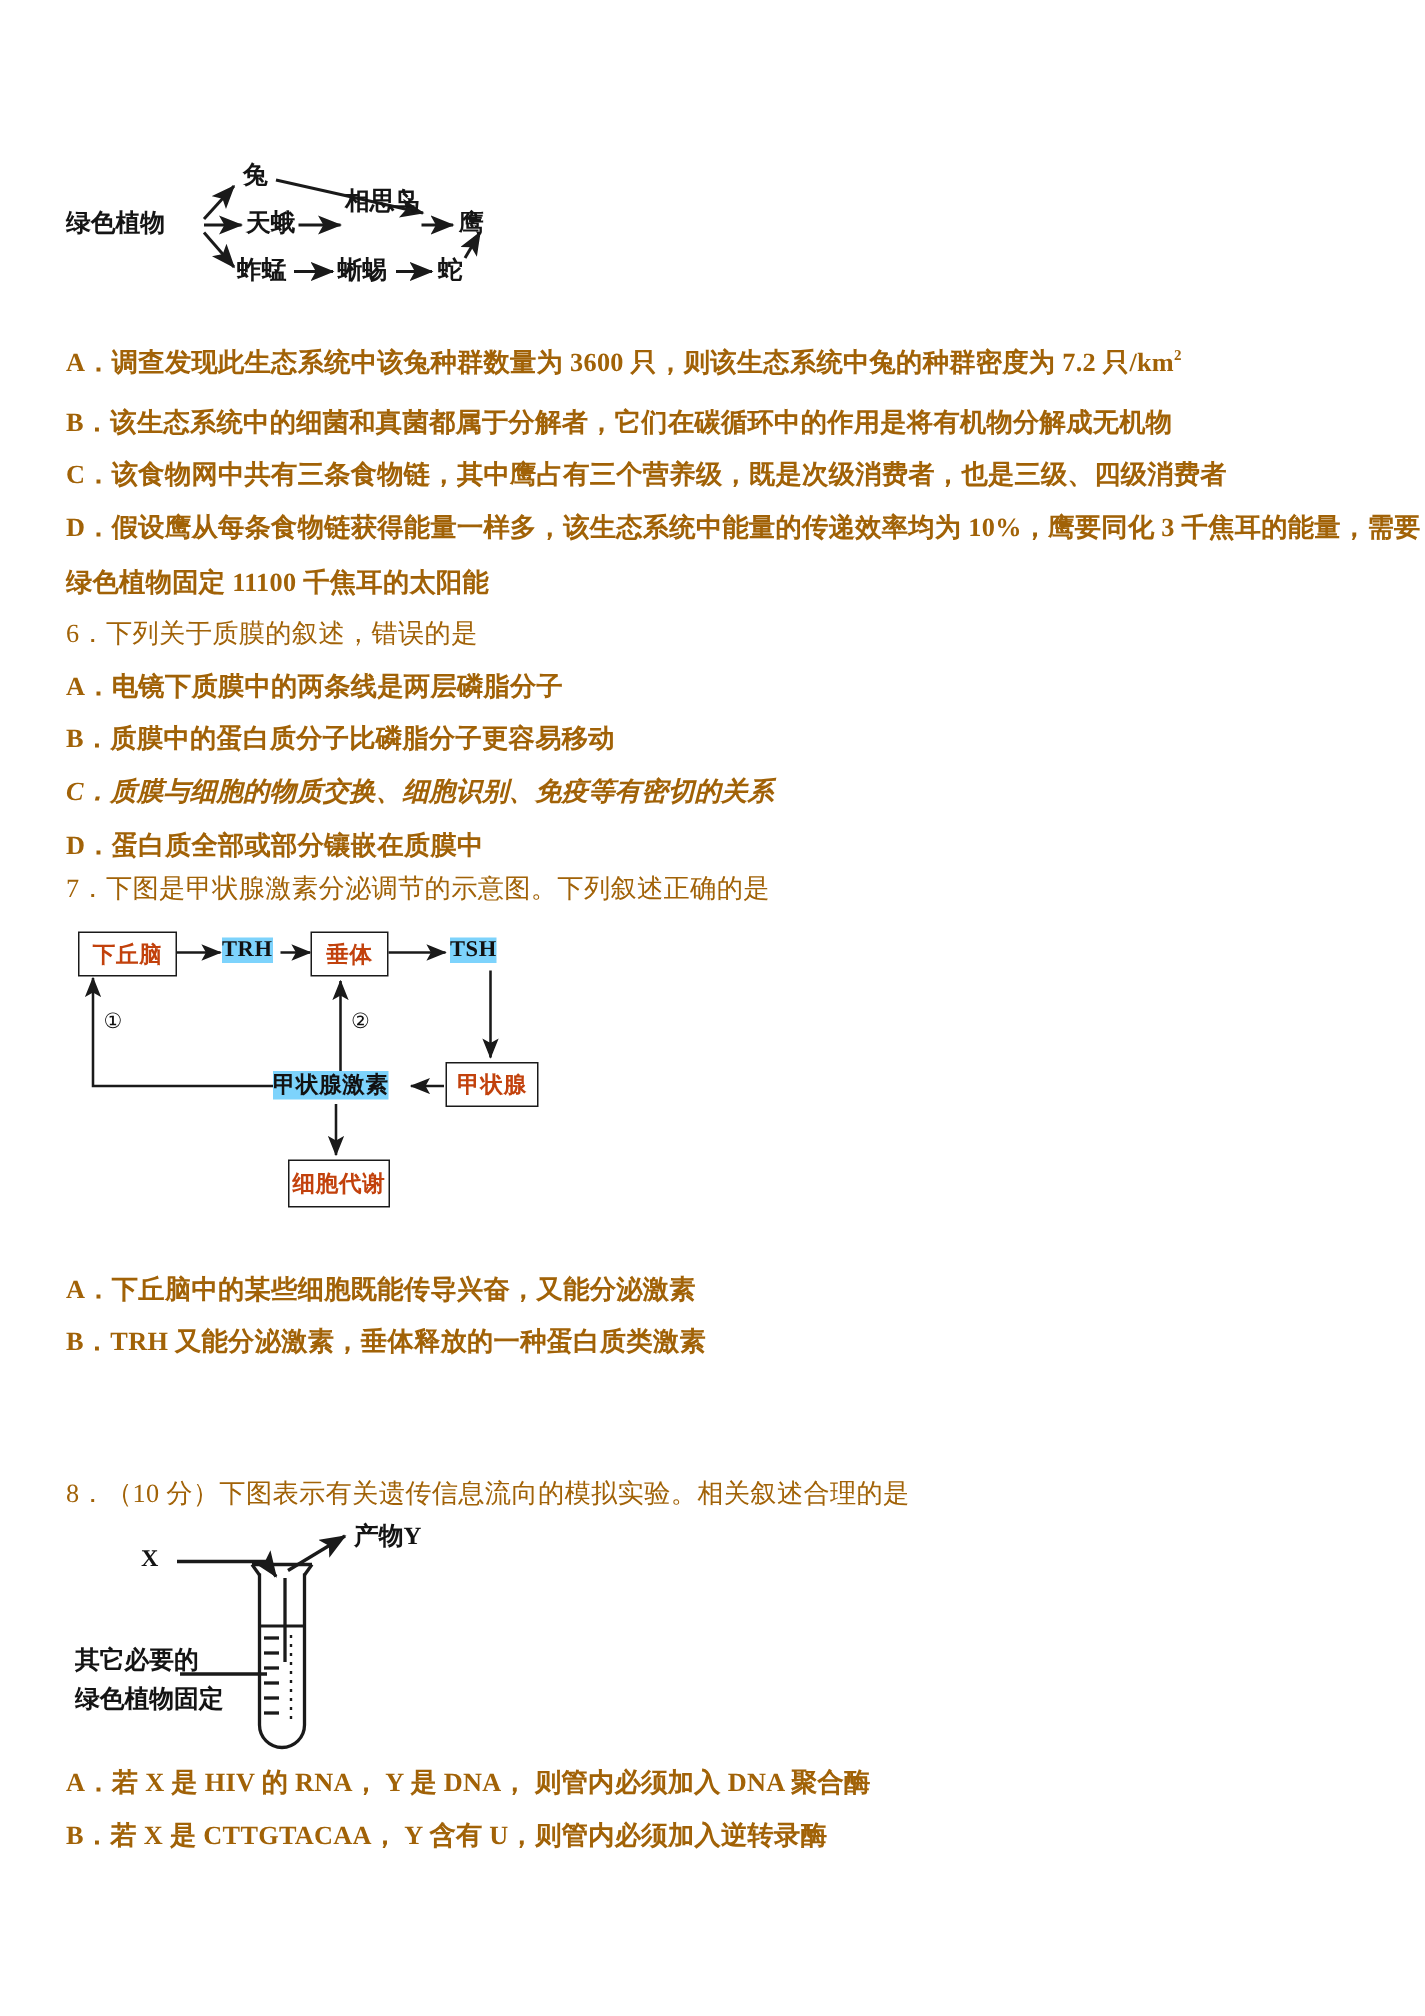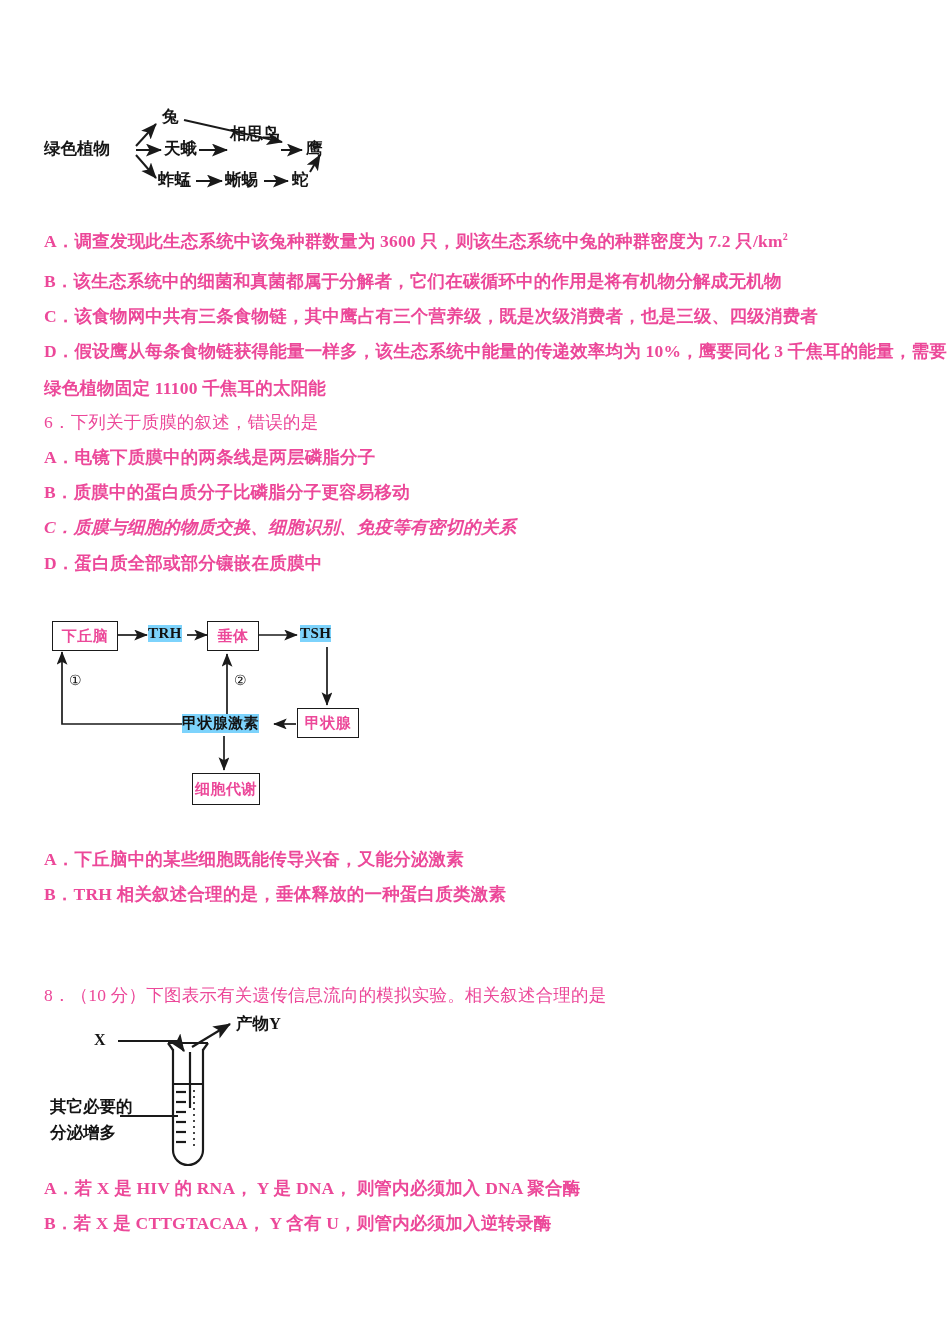--- a/index.html
+++ b/index.html
@@ -23,21 +23,21 @@
     padding: 0;
   }
 
   
   .qline {
     position: absolute;
     font-size: 17.5px;
     line-height: 1.5;
     letter-spacing: 0.2px;
     white-space: nowrap;
-    color: #ec4899;
+    color: #a16207;
   }
   .stem {
     font-weight: 400;
   }
   .optlabel {
     font-weight: 700;
     font-family: "Liberation Serif", serif;
   }
   .bold { font-weight: 700; }
   sup.sq {
@@ -78,21 +78,21 @@
     border: 1.6px solid #1a1a1a;
     background: #ffffff;
     font-size: 15px;
     font-weight: 600;
     font-family: "Liberation Serif", serif;
     text-align: center;
     white-space: nowrap;
     display: flex;
     align-items: center;
     justify-content: center;
-    color: #ec4899;
+    color: #c2410c;
     letter-spacing: 0.5px;
   }
   #thyroid-diagram .td-text {
     position: absolute;
     font-size: 15px;
     font-weight: 600;
     font-family: "Liberation Serif", serif;
     white-space: nowrap;
     background: #7dd3fc;
     color: #121212;
@@ -199,20 +199,23 @@
   <div class="qline" style="left:44px; top:479px;">
     <span class="optlabel">B．</span><span class="bold">质膜中的蛋白质分子比磷脂分子更容易移动</span>
   </div>
   <div class="qline" style="left:44px; top:514px;font-style:italic;">
     <span class="optlabel">C．</span><span class="bold">质膜与细胞的物质交换、细胞识别、免疫等有密切的关系</span>
   </div>
   <div class="qline" style="left:44px; top:550px;">
     <span class="optlabel">D．</span><span class="bold">蛋白质全部或部分镶嵌在质膜中</span>
   </div>
 
+  <div class="qline stem" style="left:44px; top:579px;">
+    <span>7．</span><span>下图是甲状腺激素分泌调节的示意图。下列叙述正确的是</span>
+  </div>
 
   <div id="thyroid-diagram">
     <svg width="370" height="205" viewBox="0 0 370 205">
       <defs>
         <marker id="ah2" markerWidth="9" markerHeight="9" refX="7.5" refY="3.2" orient="auto">
           <path d="M0,0 L8,3.2 L0,6.4 L1.8,3.2 z" fill="#1a1a1a"></path>
         </marker>
       </defs>
 
       <path d="M73,23 L103,23" stroke="#1a1a1a" stroke-width="1.7" fill="none" marker-end="url(#ah2)"></path>
@@ -240,21 +243,21 @@
     <span class="td-text" style="left:138px; top:102px;">甲状腺激素</span>
     <div class="td-box" style="left:148px; top:161px; width:66px; height:30px;">细胞代谢</div>
     <span class="td-circnum" style="left:25px; top:60px;">①</span>
     <span class="td-circnum" style="left:190px; top:60px;">②</span>
   </div>
 
   <div class="qline" style="left:44px; top:846px;">
     <span class="optlabel">A．</span><span class="bold">下丘脑中的某些细胞既能传导兴奋，又能分泌激素</span>
   </div>
   <div class="qline" style="left:44px; top:881px;">
-    <span class="optlabel">B．</span><span class="bold">TRH 相关叙述合理的是，垂体释放的一种蛋白质类激素</span>
+    <span class="optlabel">B．</span><span class="bold">TRH 又能分泌激素，垂体释放的一种蛋白质类激素</span>
   </div>
 
   <div class="qline stem" style="left:44px; top:982px;">
     <span>8．</span><span>（10 分）下图表示有关遗传信息流向的模拟实验。相关叙述合理的是</span>
   </div>
 
   <div id="test-tube-figure">
     <svg width="330" height="158" viewBox="0 0 330 158">
       <defs>
         <marker id="ah3" markerWidth="9" markerHeight="9" refX="7.5" refY="3.2" orient="auto">
@@ -287,21 +290,21 @@
 
       <path d="M74,29 L133,29 L140,39" stroke="#1a1a1a" stroke-width="2.2" fill="none" marker-end="url(#ah3)"></path>
 
       <path d="M148,35 L186,12" stroke="#1a1a1a" stroke-width="2.2" fill="none" marker-end="url(#ah3)"></path>
 
       <line x1="76" y1="104" x2="134" y2="104" stroke="#1a1a1a" stroke-width="2.2"></line>
     </svg>
     <span class="tt-text tt-x" style="left:50px; top:19px;">X</span>
     <span class="tt-text" style="left:192px; top:1px;">产物Y</span>
     <span class="tt-text" style="left:6px; top:84px;">其它必要的</span>
-    <span class="tt-text" style="left:6px; top:110px;">分泌增多</span>
+    <span class="tt-text" style="left:6px; top:110px;">绿色植物固定</span>
   </div>
 
   <div class="qline" style="left:44px; top:1175px;">
     <span class="optlabel">A．</span><span class="bold">若 X 是 HIV 的 RNA， Y 是 DNA， 则管内必须加入 DNA 聚合酶</span>
   </div>
   <div class="qline" style="left:44px; top:1210px;">
     <span class="optlabel">B．</span><span class="bold">若 X 是 CTTGTACAA， Y 含有 U，则管内必须加入逆转录酶</span>
   </div>
 
 </div>

